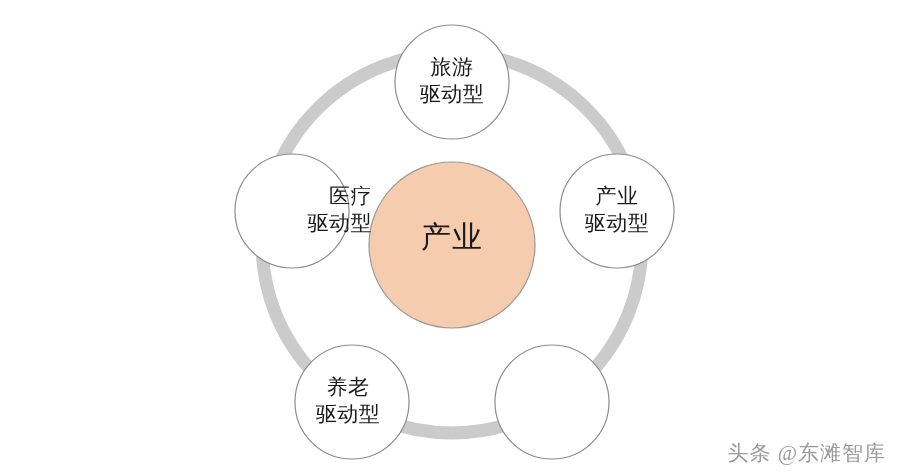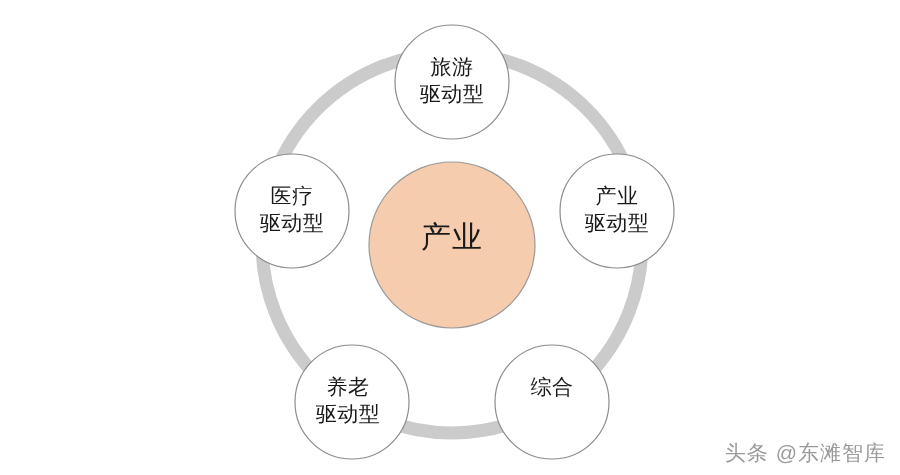--- a/index.html
+++ b/index.html
@@ -69,21 +69,21 @@
   
   #watermark {
     position: absolute;
     right: 14px;
     bottom: 8px;
     font-size: 21px;
     color: #9a9a9a;
     letter-spacing: 1px;
     white-space: nowrap;
     user-select: none;
-    font-family: Liberation Sans, sans-serif;
+    font-family: Liberation Serif, serif;
   }
 </style>
 </head>
 <body>
 
 <div id="diagram-stage">
 
   <svg class="svg-layer" viewBox="0 0 900 475" xmlns="http://www.w3.org/2000/svg">
 
     <circle cx="452" cy="243" r="190" fill="none" stroke="#CBCBCB" stroke-width="13"></circle>
@@ -105,28 +105,27 @@
     <span class="line">旅游</span>
     <span class="line">驱动型</span>
   </div>
 
   <div class="node-label satellite-label" style="left:617px; top:183px;">
     <span class="line">产业</span>
     <span class="line">驱动型</span>
   </div>
 
   <div class="node-label satellite-label" style="left:552px; top:374px;">
-    <span class="line">综合</span>
   </div>
 
   <div class="node-label satellite-label" style="left:348px; top:374px;text-align:center;">
     <span class="line">养老</span>
     <span class="line">驱动型</span>
   </div>
 
-  <div class="node-label satellite-label" style="left:292px; top:183px;">
+  <div class="node-label satellite-label" style="left:292px; top:183px;text-align:right;">
     <span class="line">医疗</span>
     <span class="line">驱动型</span>
   </div>
 
   <div id="watermark">头条 @东滩智库</div>
 
 </div>
 
 </body></html>

